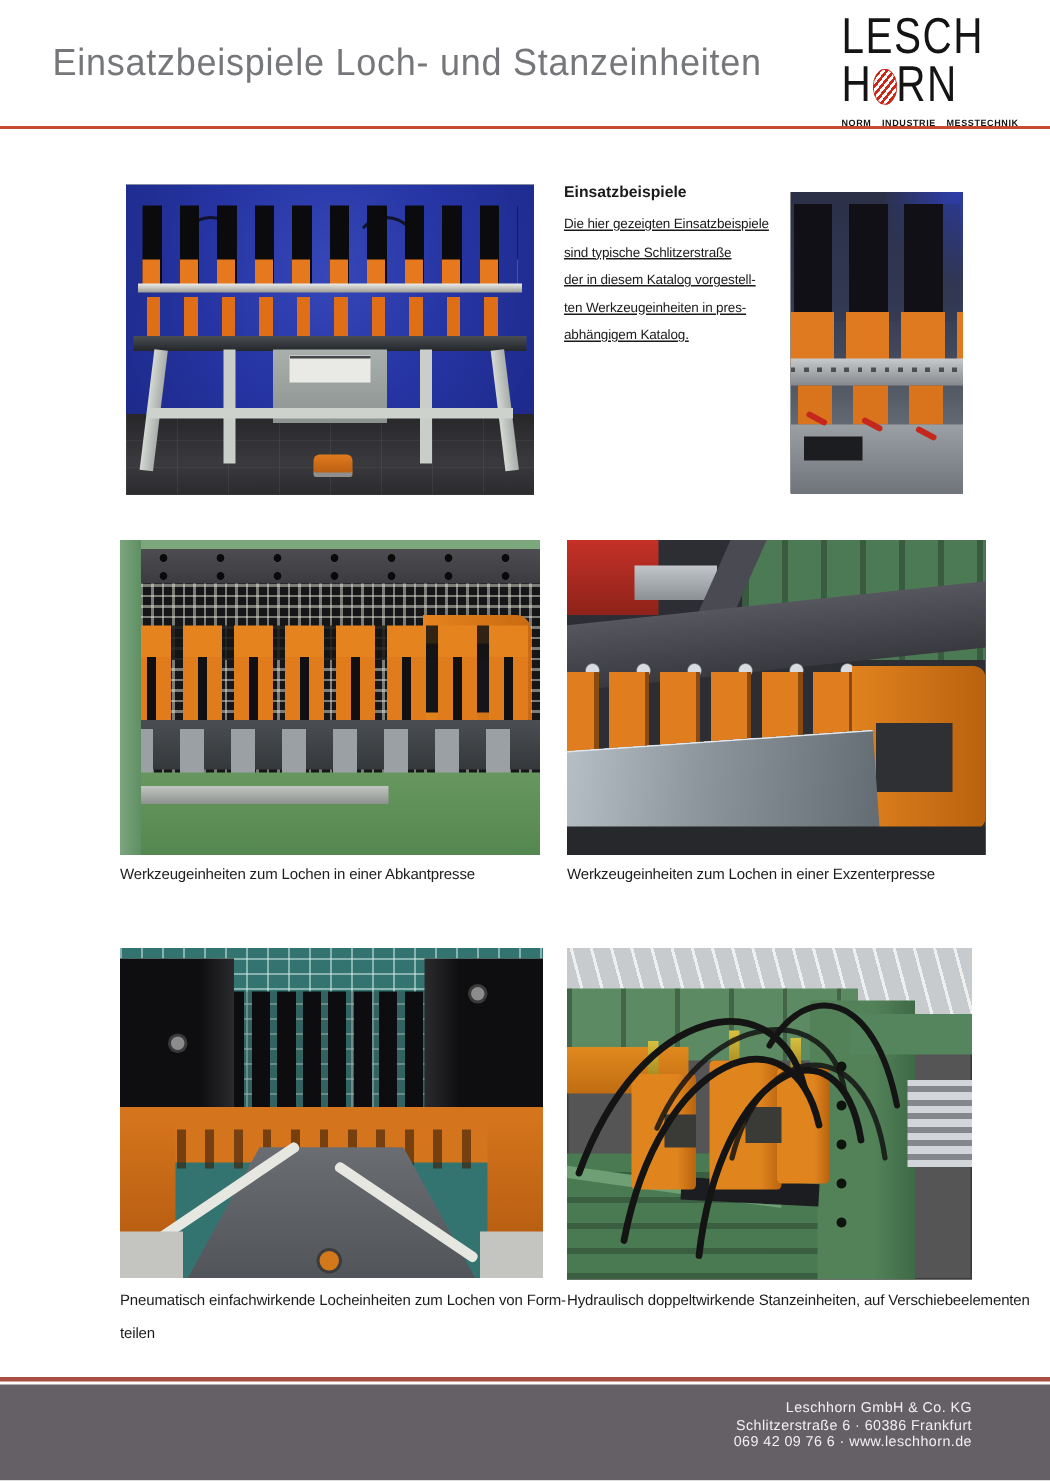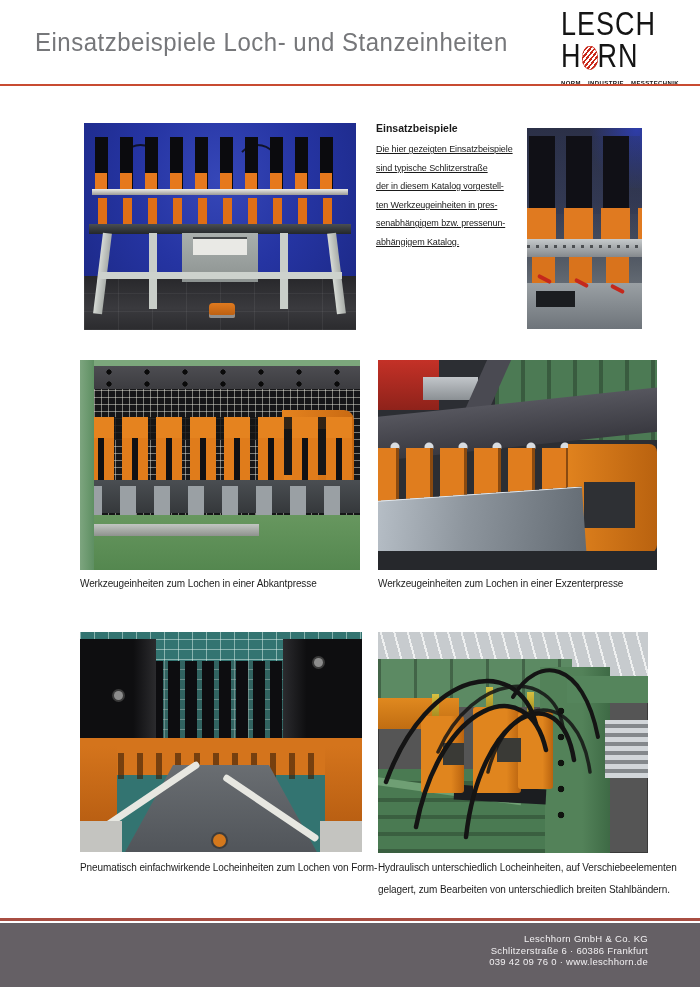--- a/index.html
+++ b/index.html
@@ -226,21 +226,20 @@
     <div class="abs p1-beam"></div>
     <div class="abs p1-pedal"></div>
   </div>
 
   <div class="abs intro">
     <div class="intro-h">Einsatzbeispiele</div>
     <div class="intro-line">Die hier gezeigten Einsatzbeispiele</div>
     <div class="intro-line">sind typische Schlitzerstraße</div>
     <div class="intro-line">der in diesem Katalog vorgestell-</div>
     <div class="intro-line">ten Werkzeugeinheiten in pres-</div>
-    <div class="intro-line">senabhängigem bzw. pressenun-</div>
     <div class="intro-line">abhängigem Katalog.</div>
   </div>
 
   <div class="abs photo photo2">
     <div class="abs p2-bg"></div>
     <div class="abs p2-blue"></div>
     <div class="abs p2-heads"></div>
     <div class="abs p2-bodies"></div>
     <div class="abs p2-rail"></div>
     <div class="abs p2-holes"></div>
@@ -335,28 +334,28 @@
         <path d="M88,205 C102,80 182,42 196,128"></path>
         <path d="M135,65 C160,22 205,28 220,105" stroke-width="4"></path>
         <path d="M60,120 C95,40 175,35 185,95" stroke-width="3.5" opacity="0.85"></path>
         <path d="M110,140 C130,60 200,55 212,140" stroke-width="3.5" opacity="0.85"></path>
       </g>
     </svg>
   </div>
 
   <div class="abs caption cap-bl">
     <div>Pneumatisch einfachwirkende Locheinheiten zum Lochen von Form-</div>
+    <div>teilen</div>
   </div>
   <div class="abs caption cap-br">
-    <div>Hydraulisch unterschiedlich Locheinheiten, auf Verschiebeelementen</div>
-    <div>gelagert, zum Bearbeiten von unterschiedlich breiten Stahlbändern.</div>
+    <div>Hydraulisch doppeltwirkende Stanzeinheiten, auf Verschiebeelementen</div>
   </div>
 
   <div class="abs rule-bottom"></div>
   <div class="abs footer">
     <div class="footer-text">
       <div>Leschhorn GmbH &amp; Co. KG</div>
       <div>Schlitzerstraße 6 · 60386 Frankfurt</div>
-      <div>039 42 09 76 0 · www.leschhorn.de</div>
+      <div>069 42 09 76 6 · www.leschhorn.de</div>
     </div>
   </div>
 
 </div>
 
 </body></html>

